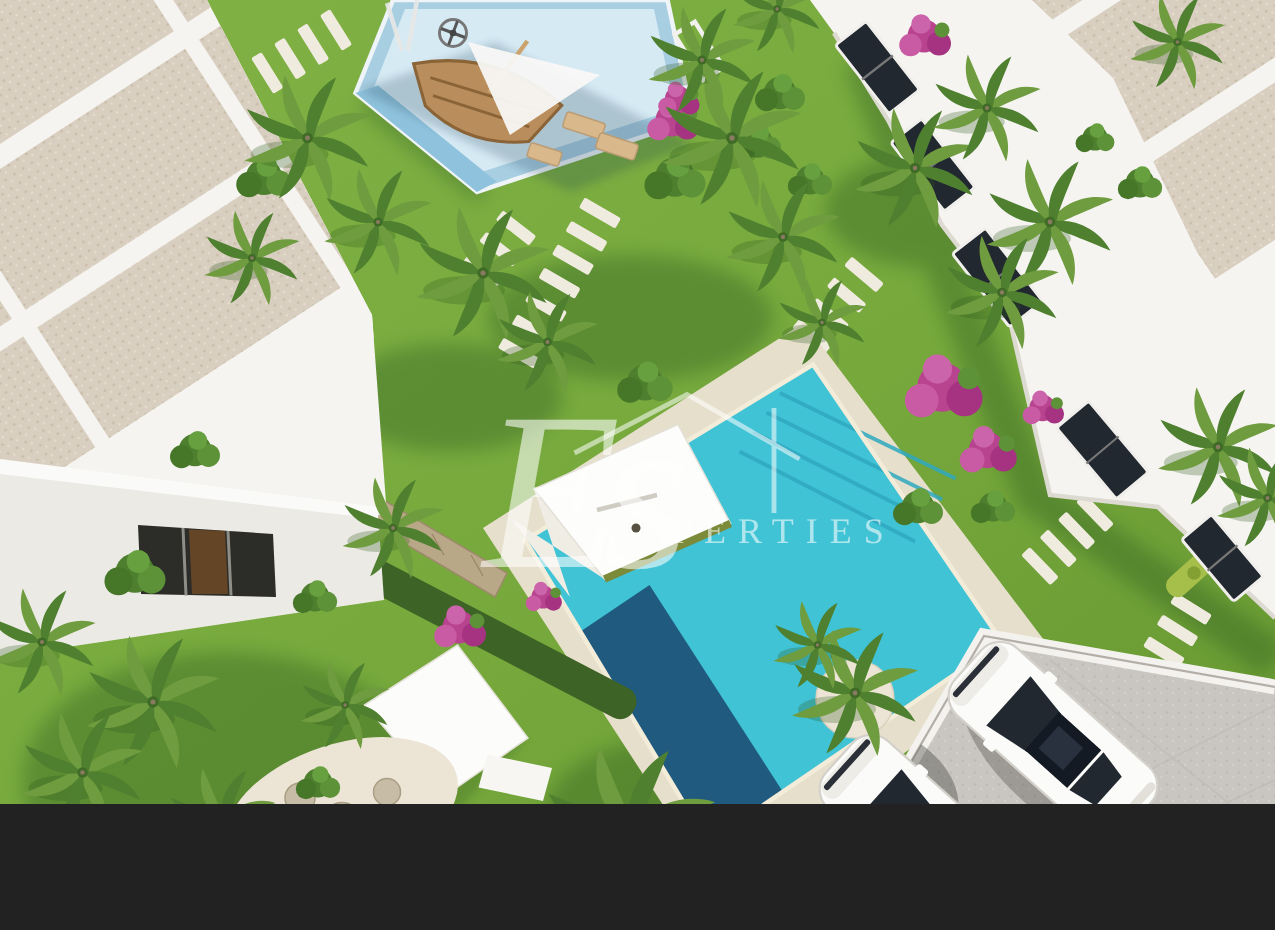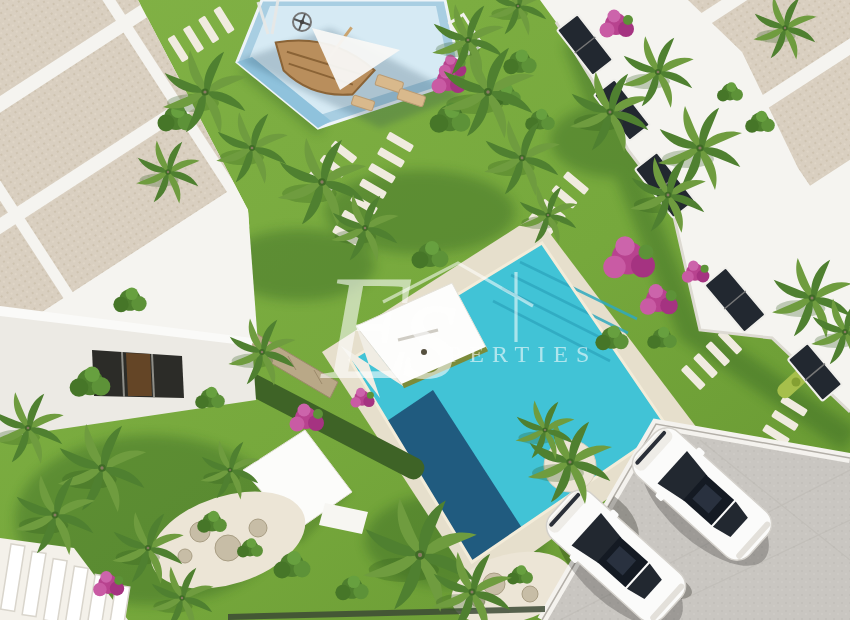--- a/index.html
+++ b/index.html
@@ -1,16 +1,16 @@
 <!DOCTYPE html>
 <html style="--grass1: #7fb043; --grass2: #689a31; --shadow: #24511a; --pool: #41c3d6; --pool_deep: #1d5377; --pool_line: #2fa9c0; --deck: #e6dfcc; --coping: #f3ecd9; --stone: #f0ebdf; --building: #f5f4f0; --wall: #eceae4; --roof: #d9cfc0; --roof_dot: #c9bda9; --window: #2c2c28; --glass: #222830; --parking: #c9c6c1; --hedge_lime: #a6bf4b; --hedge_dark: #3e6326; --palm1: #6f9c3f; --palm2: #4f8030; --trunk: #8a7a63; --bougainvillea: #b8438f; --sand: #ece5d6; --rock: #c7bda6; --wood: #b98e5c; --play_border: #a8cee2; --play_light: #d6eaf4; --play_stripe: #8fc2dc; --white: #fbfbfa; --watermark: #ffffff;"><head>
 <meta charset="utf-8">
 <style>
   html,body{margin:0;padding:0;background:#222;font-family:"Liberation Sans",sans-serif;}
-  .stage{position:relative;width:850px;height:620px;overflow:hidden;background:var(--grass1,#7fb043);}
+  .stage{position:relative;width:850px;height:536px;overflow:hidden;background:var(--grass1,#7fb043);}
   svg{display:block}
   
   .grassbase{fill:url(#grassGrad)}
   .pool{fill:var(--pool)}
   .pooldeep{fill:var(--pool_deep);opacity:.92}
   .poolline{stroke:var(--pool_line);stroke-width:2.6;fill:none;opacity:.85}
   .deck{fill:var(--deck)}
   .coping{fill:none;stroke:var(--coping);stroke-width:3}
   .building{fill:var(--building)}
   .wall{fill:var(--wall)}

